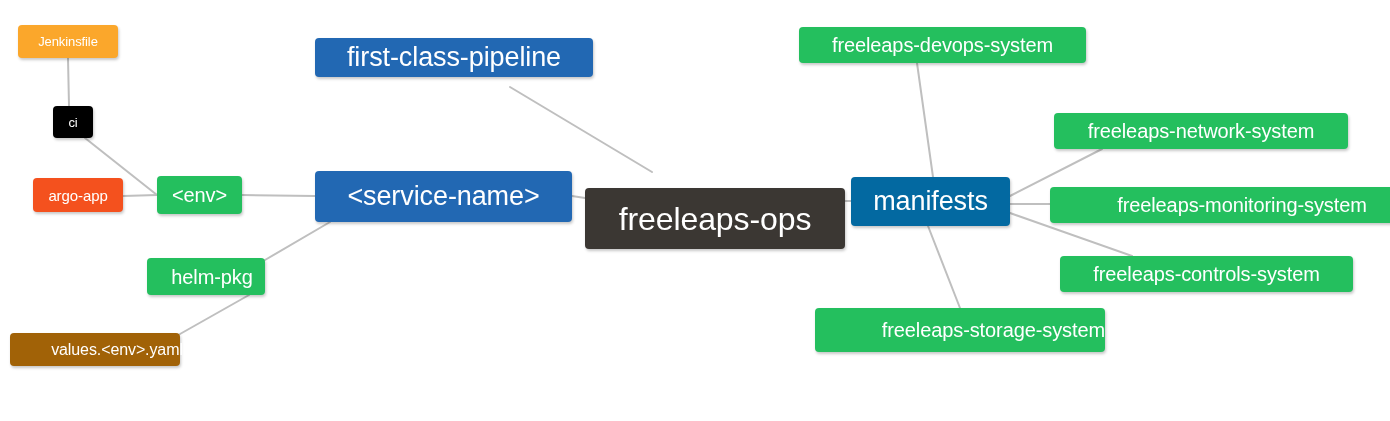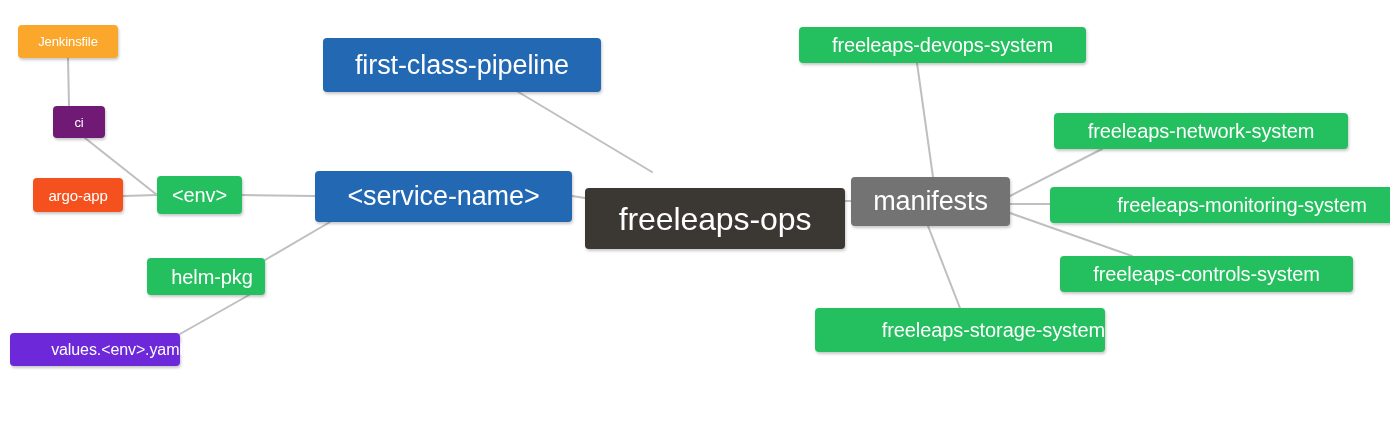--- a/index.html
+++ b/index.html
@@ -63,45 +63,45 @@
       <line x1="933" y1="177" x2="917" y2="63" stroke="#bfbfbf" stroke-width="2" stroke-linecap="round"></line>
       <line x1="1010" y1="196" x2="1102" y2="149" stroke="#bfbfbf" stroke-width="2" stroke-linecap="round"></line>
       <line x1="1010" y1="204" x2="1050" y2="204" stroke="#bfbfbf" stroke-width="2" stroke-linecap="round"></line>
       <line x1="1010" y1="213" x2="1132" y2="256" stroke="#bfbfbf" stroke-width="2" stroke-linecap="round"></line>
       <line x1="928" y1="226" x2="960" y2="308" stroke="#bfbfbf" stroke-width="2" stroke-linecap="round"></line>
     </svg>
   <div id="nodes">
       <div class="node" style="left: 18px; top: 25px; width: 100px; height: 33px; background: rgb(251, 167, 43); font-size: 13px;">
         <span class="node-label">Jenkinsfile</span>
       </div>
-      <div class="node" style="left: 53px; top: 106px; width: 52px; height: 32px; background: #701a75; font-size: 13px; text-align: right;">
+      <div class="node" style="left: 53px; top: 106px; width: 40px; height: 32px; background: #000000; font-size: 13px; text-align: right;">
         <span class="node-label">ci</span>
       </div>
       <div class="node" style="left: 33px; top: 178px; width: 90px; height: 34px; background: rgb(244, 81, 30); font-size: 15px;">
         <span class="node-label">argo-app</span>
       </div>
       <div class="node" style="left: 157px; top: 176px; width: 85px; height: 38px; background: rgb(36, 191, 94); font-size: 20px;">
         <span class="node-label">&lt;env&gt;</span>
       </div>
       <div class="node" style="left: 147px; top: 258px; width: 118px; height: 37px; background: rgb(36, 191, 94); font-size: 20px; padding-left: 12px;">
         <span class="node-label">helm-pkg</span>
       </div>
-      <div class="node" style="left: 10px; top: 333px; width: 170px; height: 33px; background: #6d28d9; font-size: 16px; padding-left: 44px;">
+      <div class="node" style="left: 10px; top: 333px; width: 170px; height: 33px; background: #a16207; font-size: 16px; padding-left: 44px;">
         <span class="node-label">values.&lt;env&gt;.yaml</span>
       </div>
-      <div class="node" style="left: 315px; top: 38px; width: 278px; height: 54px; background: rgb(34, 104, 179); font-size: 27px; margin-left: 8px;">
+      <div class="node" style="left: 315px; top: 38px; width: 278px; height: 39px; background: rgb(34, 104, 179); font-size: 27px;">
         <span class="node-label">first-class-pipeline</span>
       </div>
       <div class="node" style="left: 315px; top: 171px; width: 257px; height: 51px; background: rgb(34, 104, 179); font-size: 27px;">
         <span class="node-label">&lt;service-name&gt;</span>
       </div>
       <div class="node" style="left: 585px; top: 172px; width: 260px; height: 61px; background: rgb(59, 55, 51); font-size: 32px; margin-top: 16px;">
         <span class="node-label">freeleaps-ops</span>
       </div>
-      <div class="node" style="left: 851px; top: 177px; width: 159px; height: 49px; background: #737373; font-size: 27px;">
+      <div class="node" style="left: 851px; top: 177px; width: 159px; height: 49px; background: #0369a1; font-size: 27px;">
         <span class="node-label">manifests</span>
       </div>
       <div class="node" style="left: 799px; top: 27px; width: 287px; height: 36px; background: rgb(36, 191, 94); font-size: 20px;">
         <span class="node-label">freeleaps-devops-system</span>
       </div>
       <div class="node" style="left: 1054px; top: 113px; width: 294px; height: 36px; background: rgb(36, 191, 94); font-size: 20px;">
         <span class="node-label">freeleaps-network-system</span>
       </div>
       <div class="node" style="left: 1050px; top: 187px; width: 384px; height: 36px; background: rgb(36, 191, 94); font-size: 20px;">
         <span class="node-label">freeleaps-monitoring-system</span>

